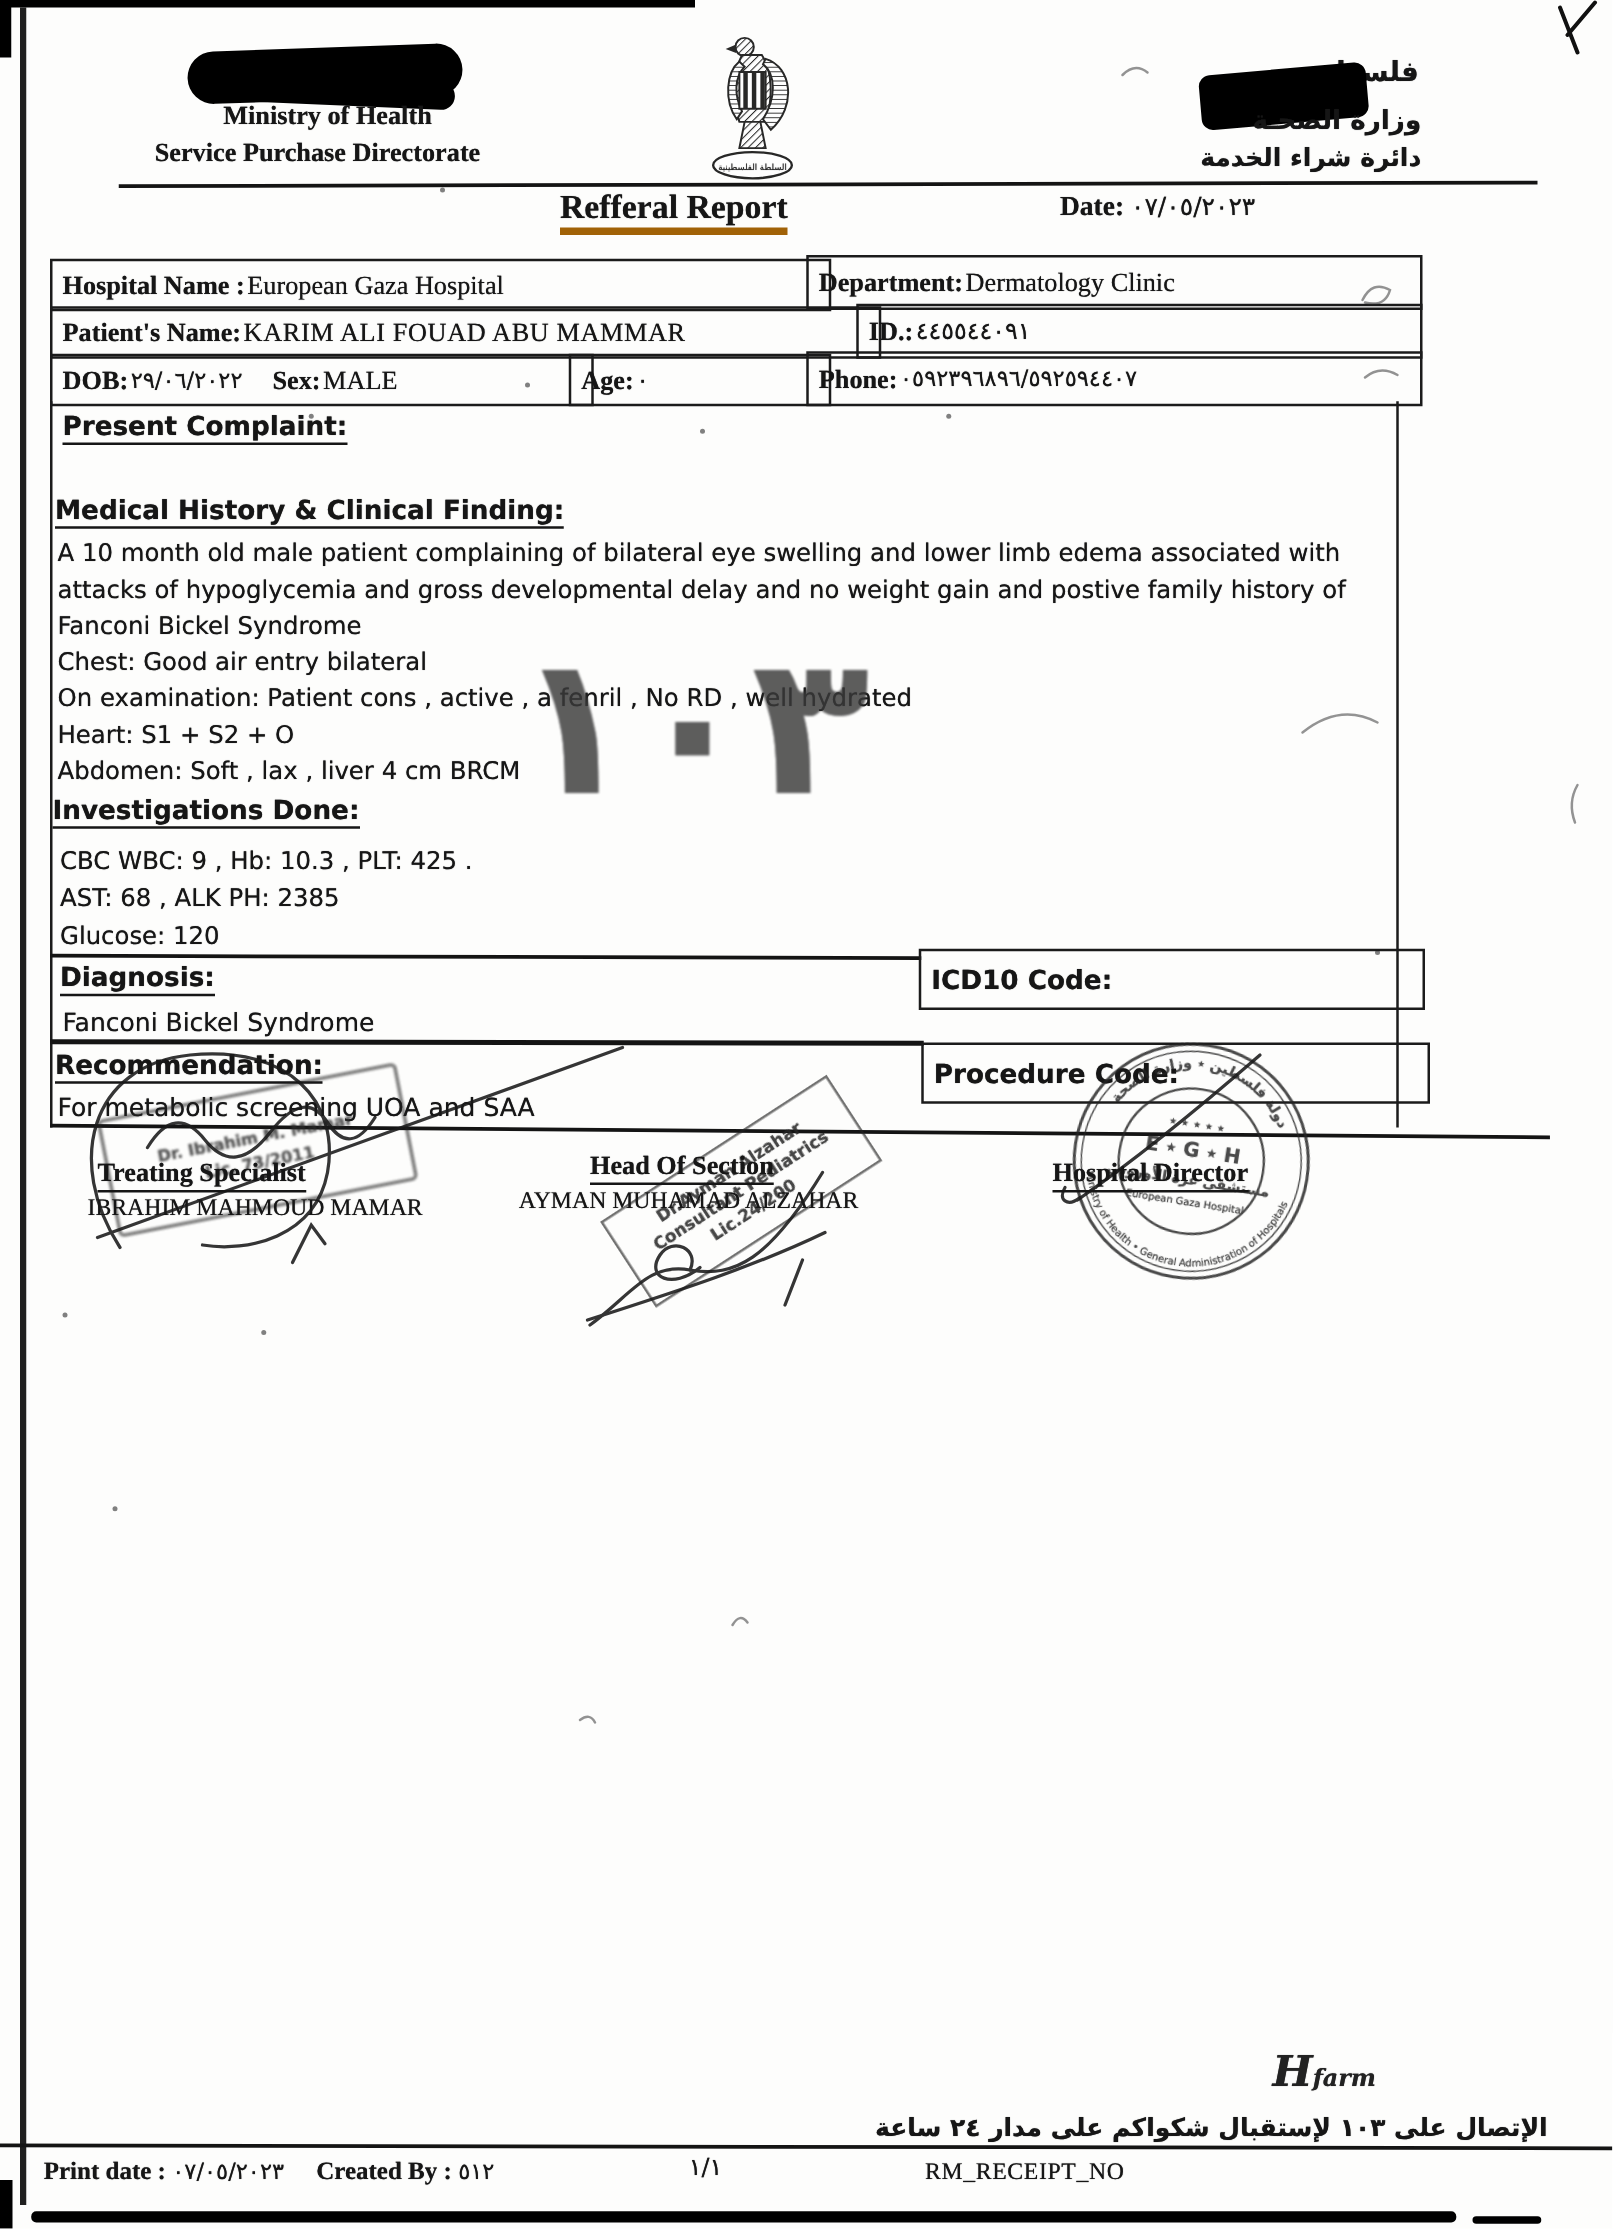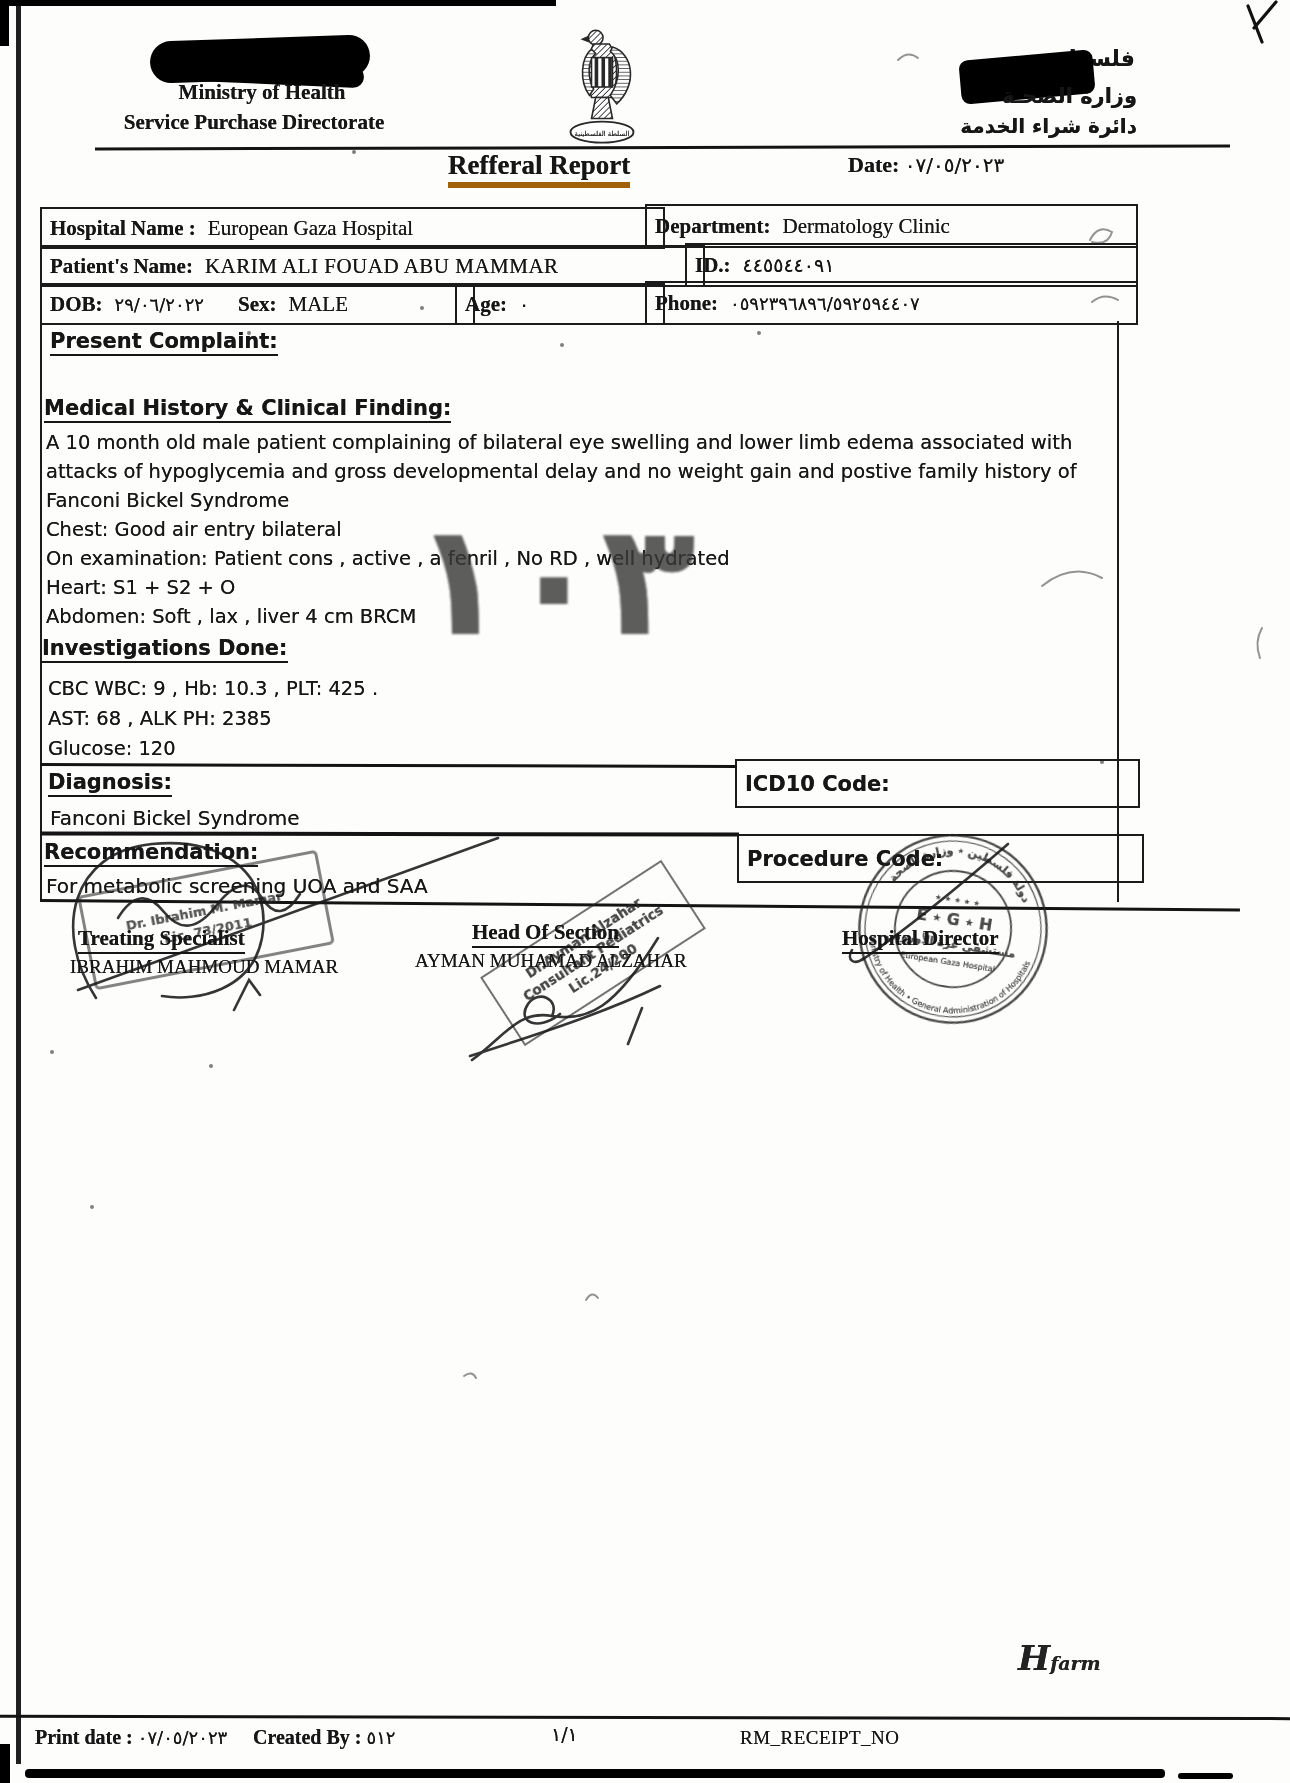--- a/index.html
+++ b/index.html
@@ -4,21 +4,21 @@
 <style>
   html,body{margin:0;padding:0;background:#ffffff;}
   .page{position:relative;width:1290px;height:1783px;background:#fdfdfc;overflow:hidden;color:#161616;}
   .abs{position:absolute;}
   .serif{font-family:"Liberation Serif",serif;}
   .serifB{font-family:"Liberation Serif",serif;font-weight:bold;}
   .sans{font-family:"DejaVu Sans",sans-serif;}
   .sansB{font-family:"DejaVu Sans",sans-serif;font-weight:bold;}
   .ar{font-family:"DejaVu Sans",sans-serif;}
   .uline{border-bottom:3px solid #161616;padding-bottom:1px;display:inline-block;}
-  .cell{position:absolute;border:2.5px solid #1b1b1b;display:flex;align-items:center;padding:0 8px;gap:12px;background:transparent;}
+  .cell{position:absolute;border:2.5px solid #1b1b1b;display:flex;align-items:center;padding:0 8px;gap:2px;background:transparent;}
   .rule{position:absolute;background:#141414;}
   .redact{position:absolute;background:#000;}
   .dot{position:absolute;width:4px;height:4px;border-radius:50%;background:rgba(25,25,25,.55);}
   .inky{text-shadow:0 0 .6px rgba(25,25,25,.85);}
   .stamp1{position:absolute;left:84px;top:872px;width:238px;height:90px;transform:rotate(-11deg);
     border:3px solid rgba(35,35,35,.7);border-radius:5px;filter:blur(.7px);opacity:.8;
     display:flex;flex-direction:column;justify-content:center;gap:5px;text-align:center;
     font-family:"DejaVu Sans",sans-serif;font-weight:bold;font-size:13px;color:#2e2e2e;z-index:2;}
   .stamp2{position:absolute;left:485px;top:912px;width:212px;height:78px;transform:rotate(-33deg);
     border:2.5px solid rgba(35,35,35,.75);filter:blur(.45px);opacity:.85;
@@ -223,20 +223,21 @@
   <div class="dot" style="left:352px;top:150px;"></div>
   <div class="dot" style="left:420px;top:306px;"></div>
   <div class="dot" style="left:247px;top:331px;"></div>
   <div class="dot" style="left:560px;top:343px;"></div>
   <div class="dot" style="left:757px;top:331px;"></div>
   <div class="dot" style="left:209px;top:1064px;"></div>
   <div class="dot" style="left:50px;top:1050px;"></div>
   <div class="dot" style="left:90px;top:1205px;"></div>
   <div class="dot" style="left:1100px;top:760px;"></div>
 
+  <div class="abs ar" dir="rtl" style="left:700px;top:1690px;width:562px;text-align:left;font-size:20px;font-weight:bold;">الإتصال على ١٠٣ لإستقبال شكواكم على مدار ٢٤ ساعة</div>
   <div class="rule" style="left:0;top:1716px;width:1290px;height:3px;transform:rotate(.1deg);"></div>
 
   <div class="abs" style="left:35px;top:1726px;font-size:20px;">
     <span class="serifB">Print date :</span>
     <span class="ar" style="font-size:18px;">٠٧/٠٥/٢٠٢٣</span>
   </div>
   <div class="abs" style="left:253px;top:1726px;font-size:20px;">
     <span class="serifB">Created By :</span>
     <span class="ar" style="font-size:18px;">٥١٢</span>
   </div>

